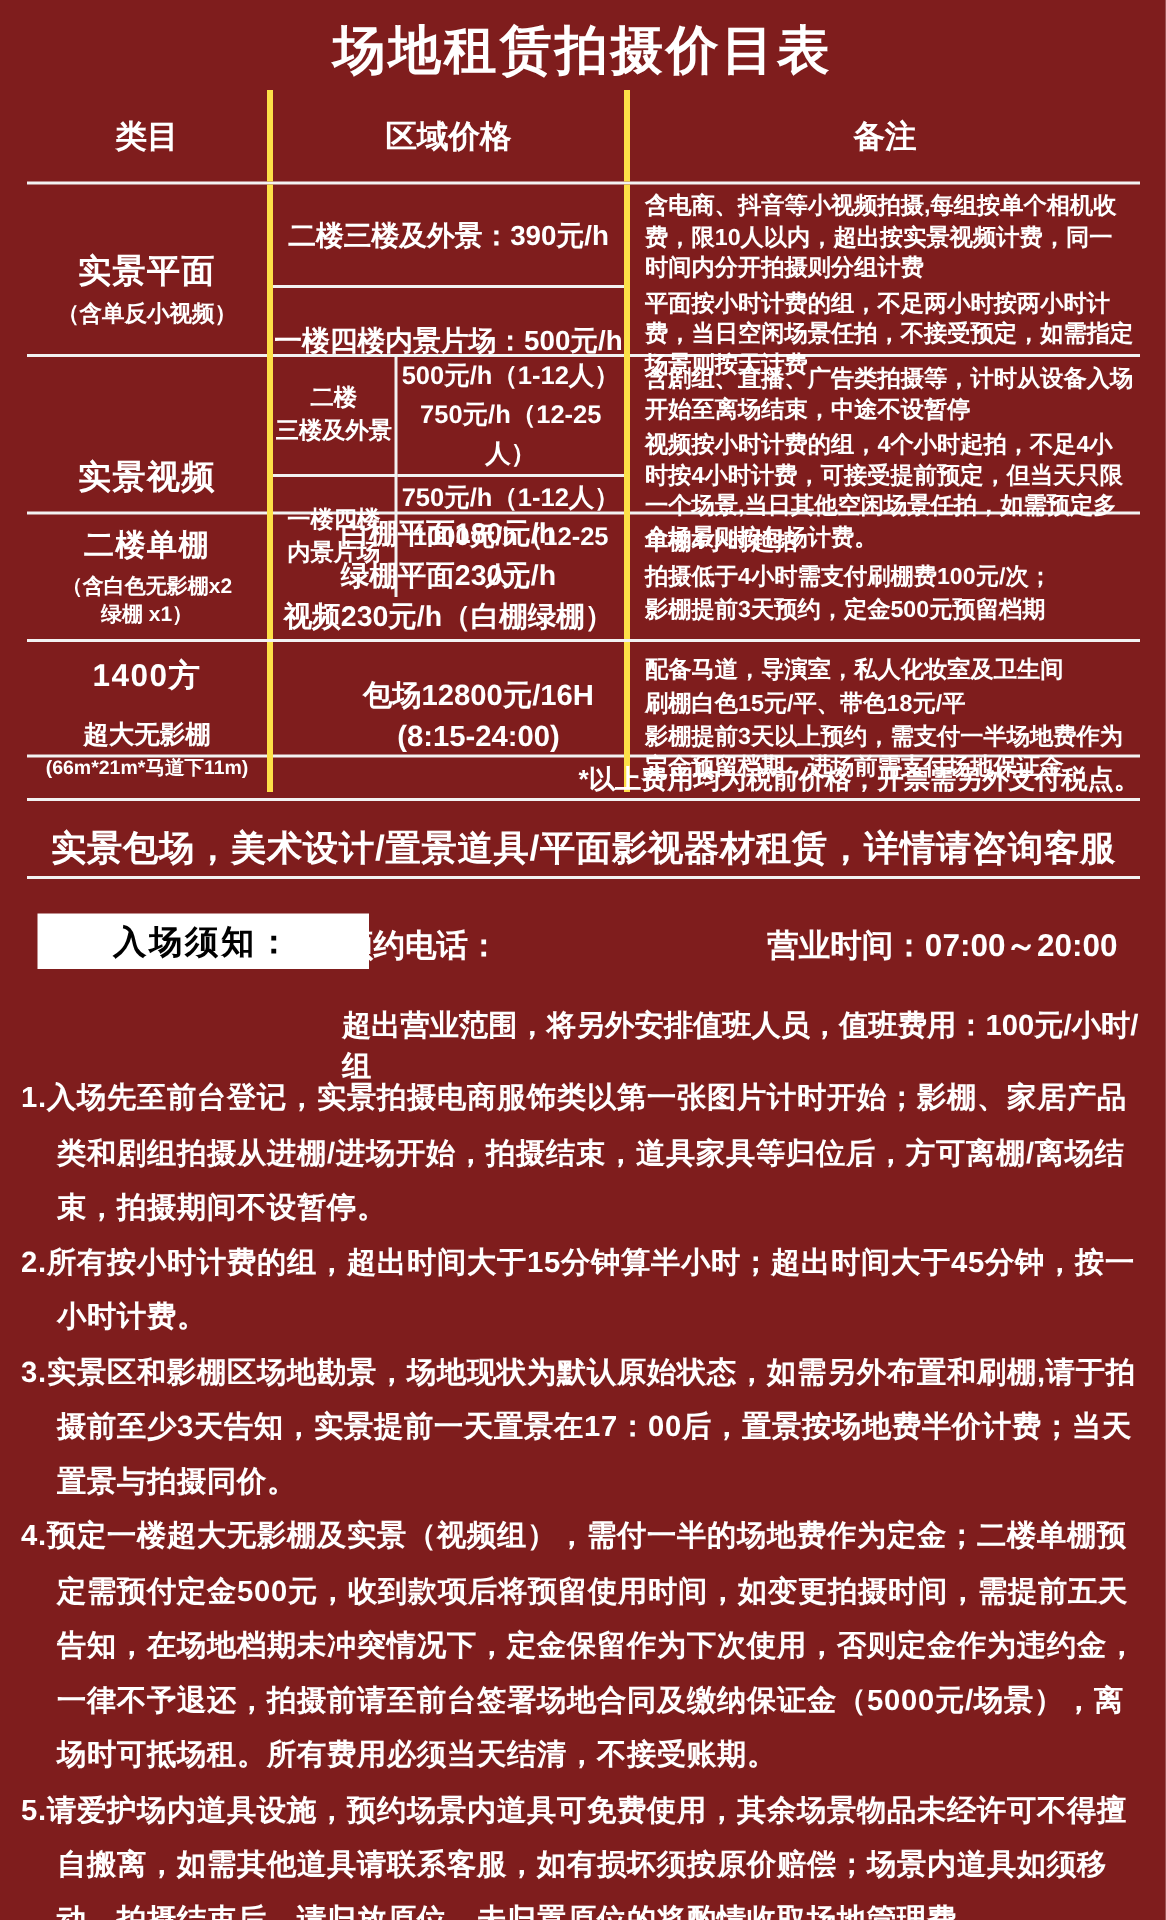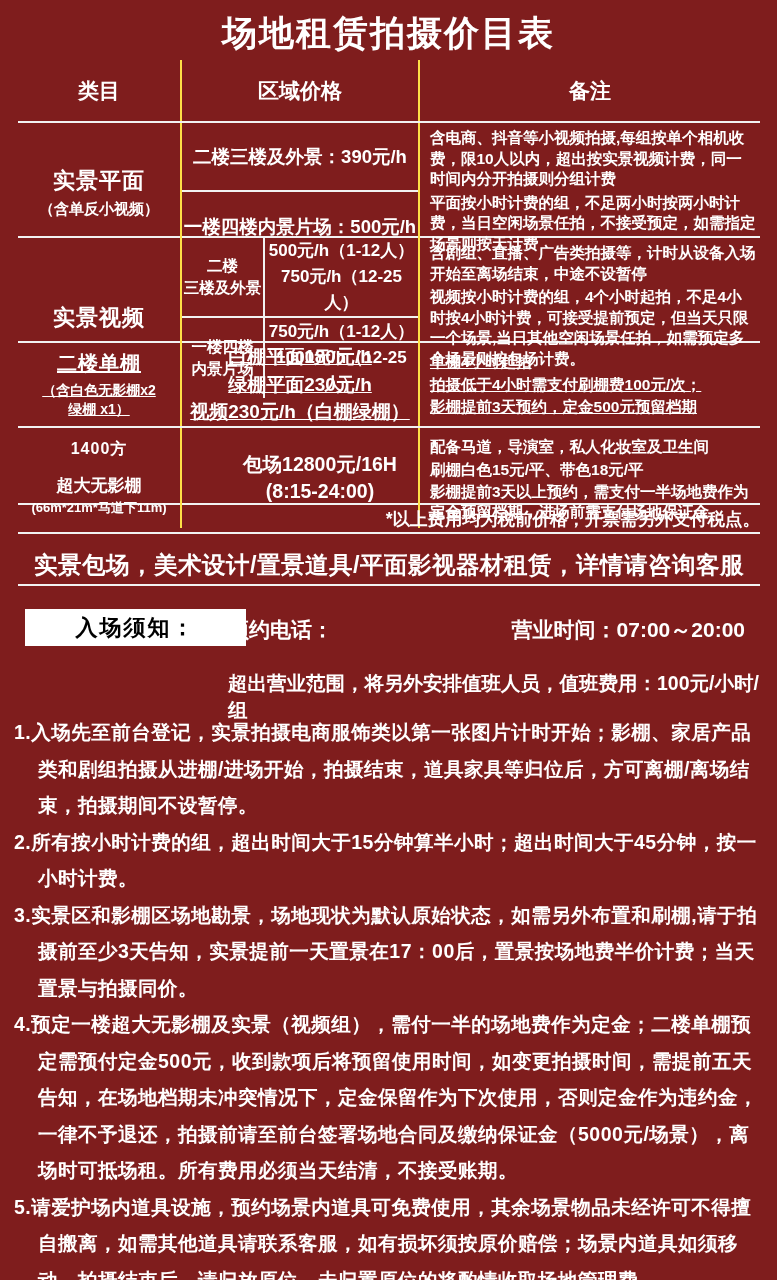--- a/index.html
+++ b/index.html
@@ -23,31 +23,31 @@
   .trow{
     display:grid;
     grid-template-columns:164px 238px 340px;
     border-bottom:2px solid #f2f2f2;
     box-sizing:border-box;
   }
   .trow>div{box-sizing:border-box;}
   .hdr{height:63px;border-bottom-width:2px;}
   .r1{height:115px;}
   .r2{height:105px;}
-  .r3{height:85px;text-decoration:underline;}
+  .r3{height:85px;}
   .r4{height:77px;}
-  .cdiv{border-right:2px solid #fde047;}
+  .cdiv{border-right:4px solid #fde047;}
   .center{display:flex;flex-direction:column;justify-content:center;align-items:center;text-align:center;}
   .hcell{font-size:21px;}
   .cat-main{font-size:22px;letter-spacing:1px;}
   .cat-sub{font-size:15px;margin-top:4px;}
   .cat-sub2{font-size:13px;margin-top:2px;}
   .r3 .cat-main{font-size:20px;}
   .r3 .cat-sub{font-size:14px;line-height:19px;}
-  .r4 .cat-main{font-size:16px;}
+  .r4 .cat-main{font-size:21px;}
   .r4 .cat-sub{font-size:17px;margin-top:14px;}
   
   .psplit{display:grid;grid-template-rows:1fr 1fr;}
   .psplit .pcell{display:flex;align-items:center;justify-content:center;font-size:18.5px;box-sizing:border-box;}
   .psplit .pcell:first-child{border-bottom:2px solid #f2f2f2;}
   
   .pgrid{display:grid;grid-template-columns:83px 1fr;grid-template-rows:1fr 1fr;}
   .pgrid>div{display:flex;align-items:center;justify-content:center;text-align:center;box-sizing:border-box;}
   .pgrid .area{font-size:15.5px;line-height:22px;border-right:2px solid #f2f2f2;}
   .pgrid .pr{font-size:17px;line-height:26px;}

